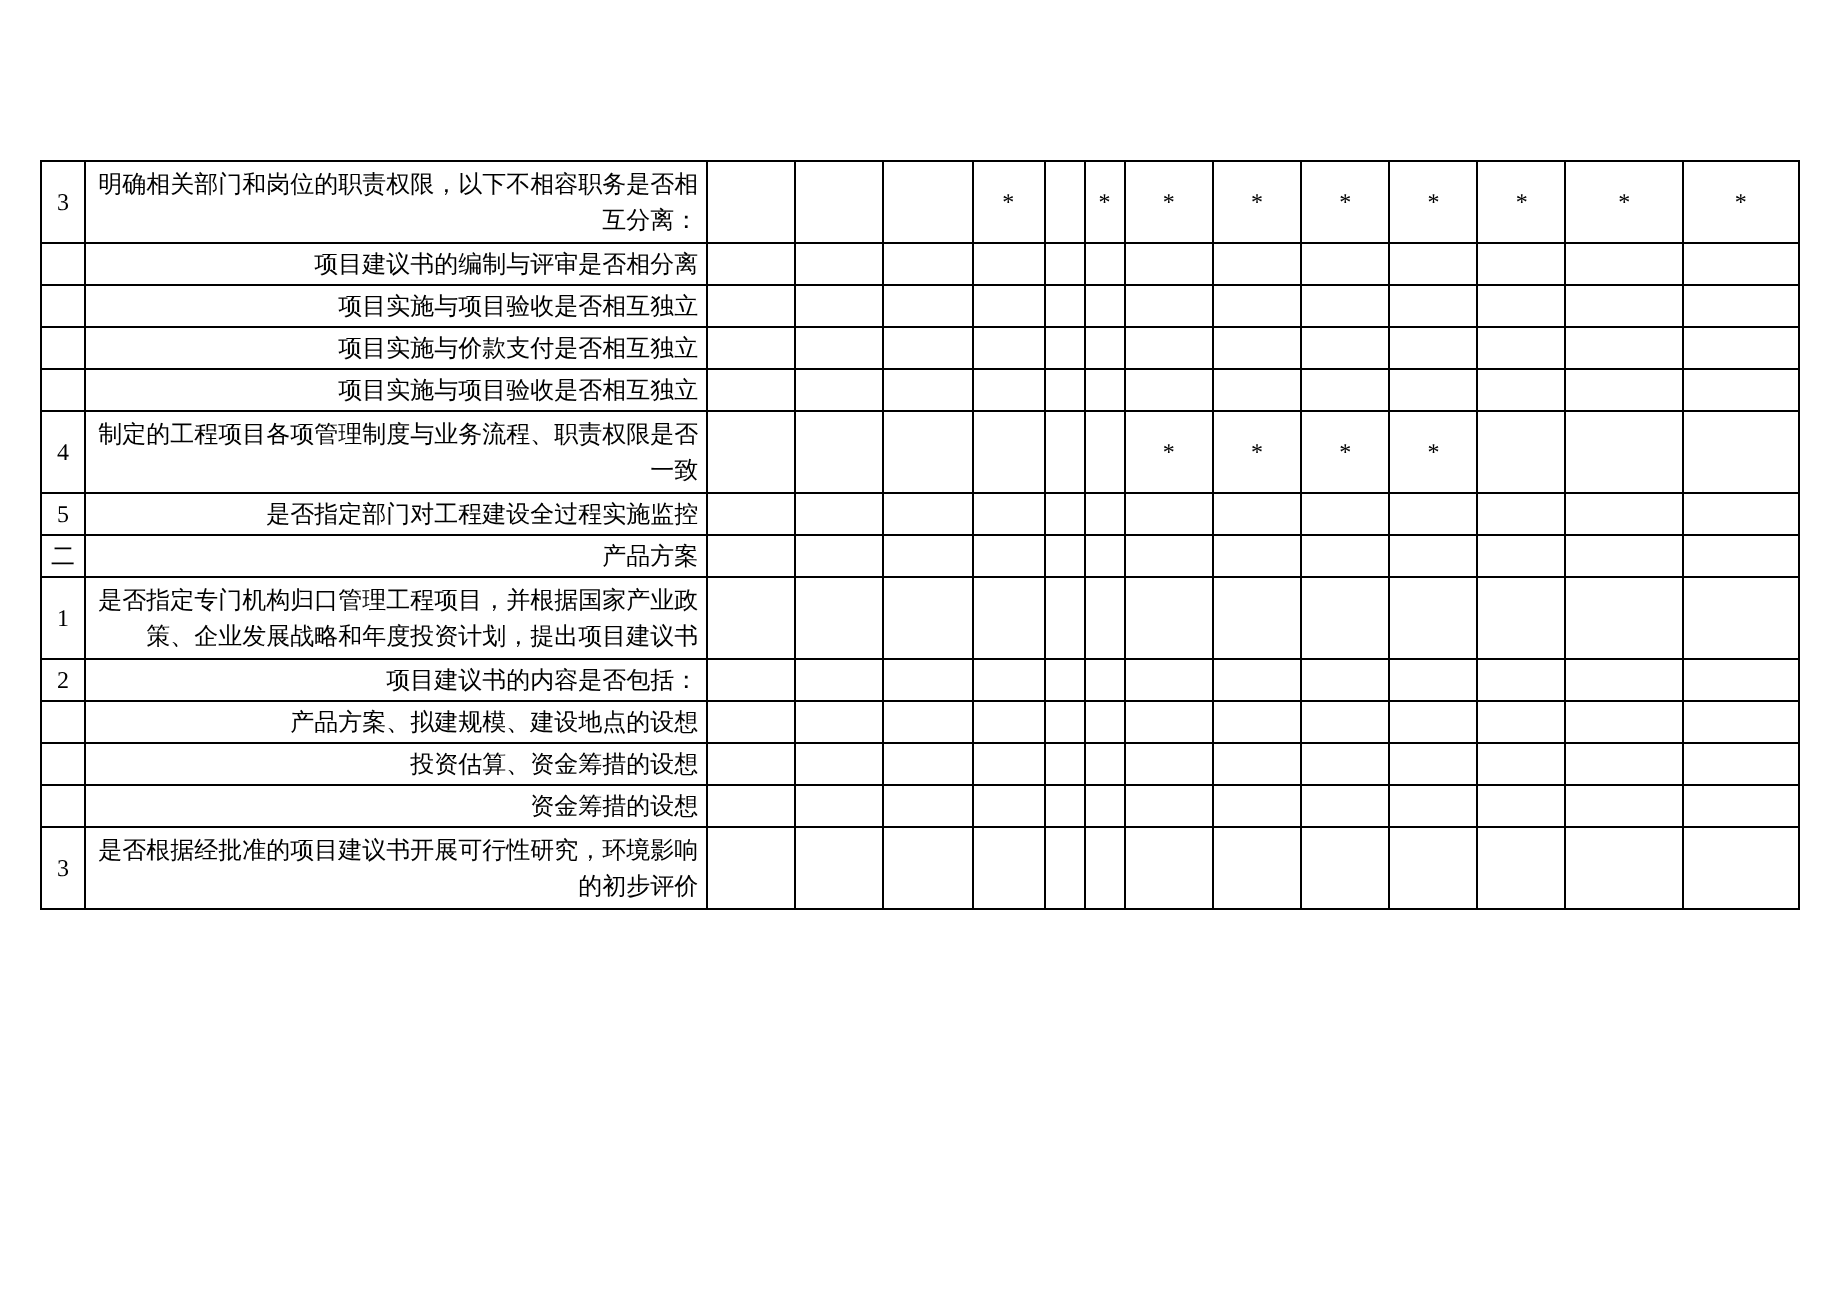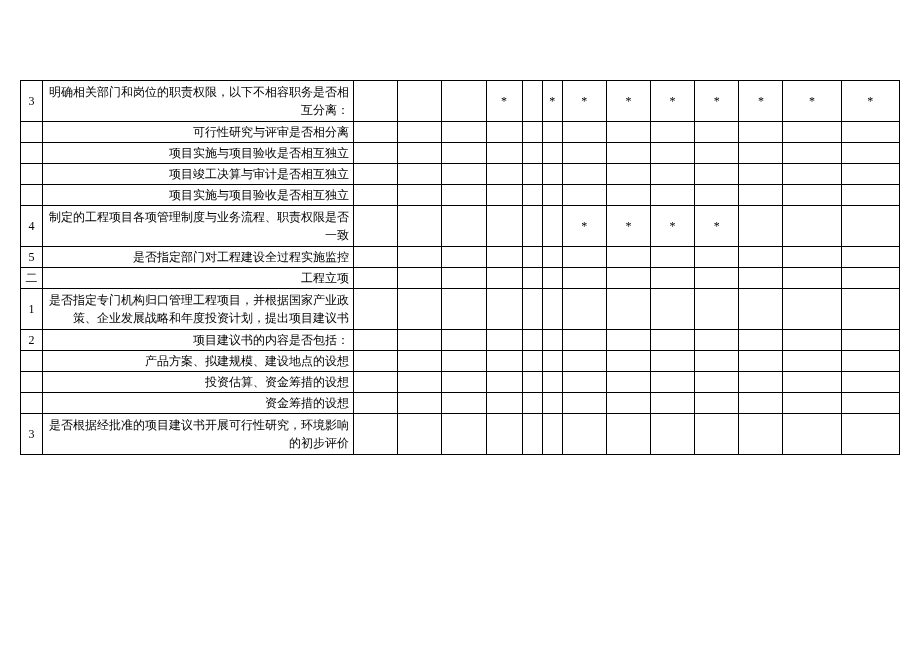--- a/index.html
+++ b/index.html
@@ -97,21 +97,21 @@
           <td class="star c7 multi">*</td>
           <td class="star c8 multi">*</td>
           <td class="star c9 multi">*</td>
           <td class="star c10 multi">*</td>
           <td class="star c11 multi">*</td>
           <td class="star c12 multi">*</td>
           <td class="star c13 multi">*</td>
         </tr>
         <tr>
           <td class="num"></td>
-          <td class="desc indent">可行性研究与评审是否相分离</td>
+          <td class="desc indent">项目建议书的编制与评审是否相分离</td>
           <td class="star c1"></td>
           <td class="star c2"></td>
           <td class="star c3"></td>
           <td class="star c4"></td>
           <td class="star c5"></td>
           <td class="star c6"></td>
           <td class="star c7"></td>
           <td class="star c8"></td>
           <td class="star c9"></td>
           <td class="star c10"></td>
@@ -131,21 +131,21 @@
           <td class="star c7"></td>
           <td class="star c8"></td>
           <td class="star c9"></td>
           <td class="star c10"></td>
           <td class="star c11"></td>
           <td class="star c12"></td>
           <td class="star c13"></td>
         </tr>
         <tr>
           <td class="num"></td>
-          <td class="desc indent">项目竣工决算与审计是否相互独立</td>
+          <td class="desc indent">项目实施与价款支付是否相互独立</td>
           <td class="star c1"></td>
           <td class="star c2"></td>
           <td class="star c3"></td>
           <td class="star c4"></td>
           <td class="star c5"></td>
           <td class="star c6"></td>
           <td class="star c7"></td>
           <td class="star c8"></td>
           <td class="star c9"></td>
           <td class="star c10"></td>
@@ -199,21 +199,21 @@
           <td class="star c7"></td>
           <td class="star c8"></td>
           <td class="star c9"></td>
           <td class="star c10"></td>
           <td class="star c11"></td>
           <td class="star c12"></td>
           <td class="star c13"></td>
         </tr>
         <tr>
           <td class="num">二</td>
-          <td class="desc">工程立项</td>
+          <td class="desc">产品方案</td>
           <td class="star c1"></td>
           <td class="star c2"></td>
           <td class="star c3"></td>
           <td class="star c4"></td>
           <td class="star c5"></td>
           <td class="star c6"></td>
           <td class="star c7"></td>
           <td class="star c8"></td>
           <td class="star c9"></td>
           <td class="star c10"></td>

